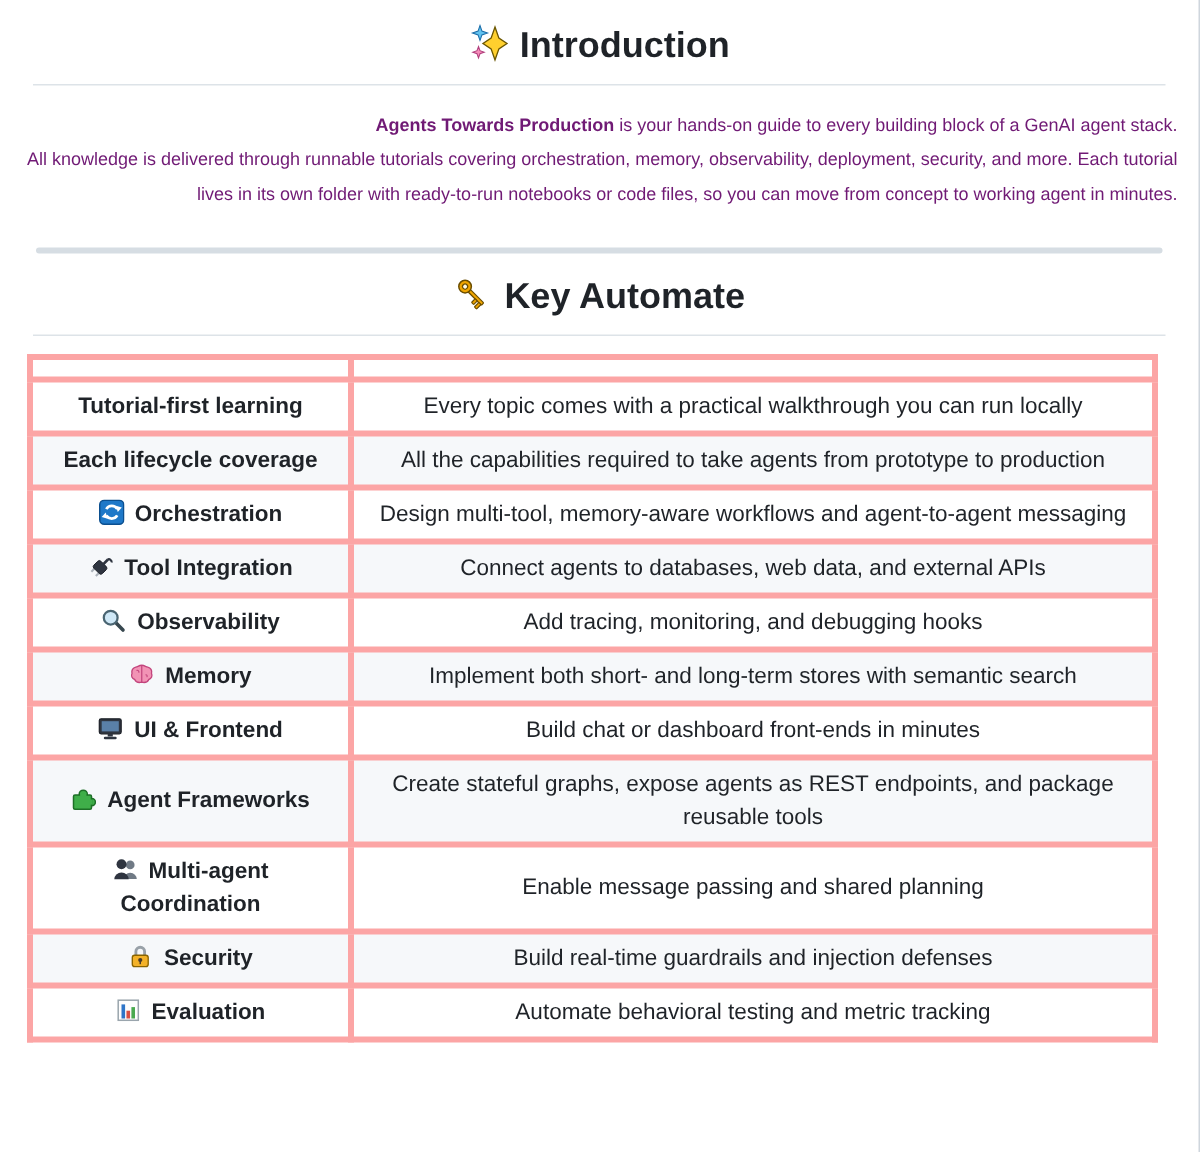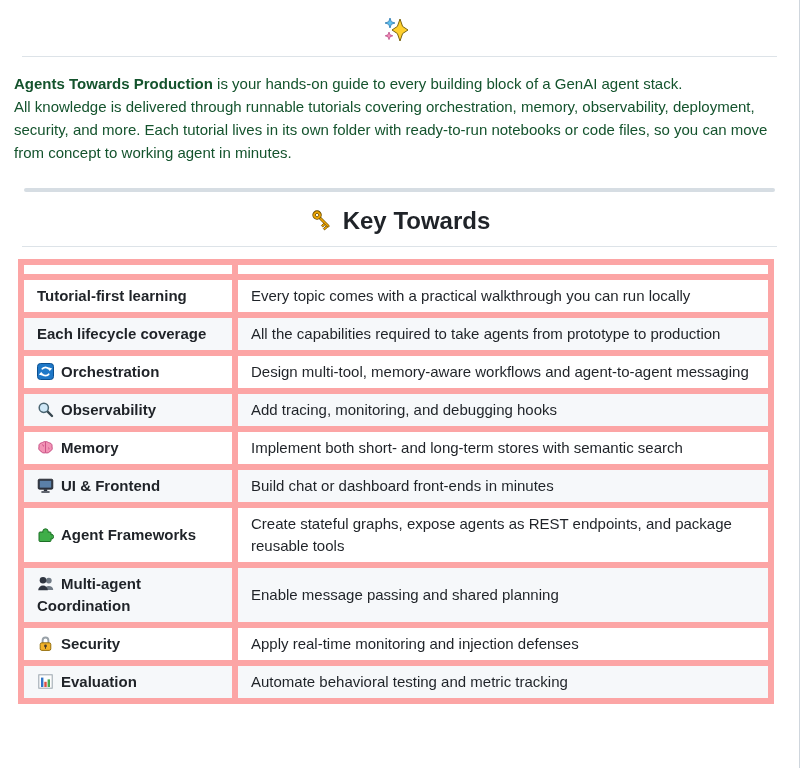--- a/index.html
+++ b/index.html
@@ -21,47 +21,47 @@
     font-size: 24px;
     font-weight: 700;
     text-align: center;
     margin: 14px 22px 0 22px;
     padding-bottom: 10px;
     border-bottom: 1px solid #dde3e8;
     line-height: 30px;
   }
   h2 .emoji { vertical-align: -4px; margin-right: 8px; }
   .intro-text {
-    text-align: left;
-    font-size: 15px;
+    text-align: right;
+    font-size: 12px;
     line-height: 23px;
     margin: 15px 14px 0 14px;
-    color: #14532d;
+    color: #701a75;
   }
   .intro-text strong { font-weight: 700; }
   hr.thick-rule {
     border: none;
     height: 4px;
     background: #d6dde3;
     margin: 24px 24px 0 24px;
     border-radius: 2px;
   }
   .features-heading-wrap { margin-top: 12px; }
   table.features-table {
     border-collapse: collapse;
     margin: 12px 0 0 18px;
     width: 750px;
     font-size: 15px;
     table-layout: fixed;
   }
   table.features-table th,
   table.features-table td {
-    border: 6px solid #fca5a5;
+    border: 4px solid #fca5a5;
     padding: 5px 13px;
-    text-align: left;
+    text-align: center;
     vertical-align: middle;
     line-height: 22px;
   }
   table.features-table th { height: 15px; padding: 2px 13px; }
   table.features-table col.c-name  { width: 214px; }
   table.features-table col.c-desc  { width: 536px; }
   table.features-table tbody tr:nth-child(even) td { background: #f6f8fa; }
   td.feature-name { font-weight: 700; }
   td.feature-name .emoji { vertical-align: -3px; margin-right: 7px; }
   svg { display: inline-block; }
@@ -69,38 +69,38 @@
 </head>
 <body>
 
 <div class="page">
 
   <h2 class="section-heading">
     <svg class="emoji" width="26" height="26" viewBox="0 0 26 26">
       <path d="M7,1 L8.3,4.7 L12,6 L8.3,7.3 L7,11 L5.7,7.3 L2,6 L5.7,4.7 Z" fill="#62c3f0" stroke="#1b6ca8" stroke-width="0.7"></path>
       <path d="M17,2 L19.6,9.4 L25,13 L19.6,16.6 L17,24 L14.4,16.6 L9,13 L14.4,9.4 Z" fill="#ffd02e" stroke="#6b5600" stroke-width="0.9"></path>
       <path d="M6,15 L7,17.8 L9.8,18.8 L7,19.8 L6,22.6 L5,19.8 L2.2,18.8 L5,17.8 Z" fill="#f58cb8" stroke="#b2407e" stroke-width="0.7"></path>
-    </svg>
+    </svg><span>Introduction</span>
   </h2>
 
   <p class="intro-text"><strong>Agents Towards Production</strong><span> is your hands-on guide to every building block of a GenAI agent stack.</span><br>
   <span>All knowledge is delivered through runnable tutorials covering orchestration, memory, observability, deployment, security, and more. Each tutorial lives in its own folder with ready-to-run notebooks or code files, so you can move from concept to working agent in minutes.</span></p>
 
   <hr class="thick-rule">
 
   <h2 class="section-heading features-heading-wrap">
     <svg class="emoji" width="26" height="26" viewBox="0 0 26 26">
       <g transform="rotate(45 13 13)">
         <rect x="10" y="11.9" width="12.5" height="2.2" rx="0.5" fill="#f0a500" stroke="#6b4e00" stroke-width="0.8"></rect>
         <rect x="16.5" y="14" width="2" height="3.4" rx="0.4" fill="#f0a500" stroke="#6b4e00" stroke-width="0.8"></rect>
         <rect x="20" y="14" width="2" height="4.2" rx="0.4" fill="#f0a500" stroke="#6b4e00" stroke-width="0.8"></rect>
         <circle cx="6" cy="13" r="4.2" fill="#f0a500" stroke="#6b4e00" stroke-width="1"></circle>
         <circle cx="6" cy="13" r="1.7" fill="#fffbe8" stroke="#6b4e00" stroke-width="0.8"></circle>
       </g>
-    </svg><span>Key Towards</span>
+    </svg><span>Key Automate</span>
   </h2>
 
   <table class="features-table">
     <colgroup>
         <col class="c-name">
         <col class="c-desc">
       </colgroup>
     <thead>
       <tr>
         <th></th>
@@ -123,20 +123,33 @@
             <path d="M4.86,6.4 A4.2,4.2 0 0 1 12.14,6.4" stroke="#ffffff" stroke-width="1.8" fill="none"></path>
             <path d="M12.14,10.6 A4.2,4.2 0 0 1 4.86,10.6" stroke="#ffffff" stroke-width="1.8" fill="none"></path>
             <polygon points="11.3,4.2 15.2,5.4 12.5,8.3" fill="#ffffff"></polygon>
             <polygon points="5.7,12.8 1.8,11.6 4.5,8.7" fill="#ffffff"></polygon>
           </svg><span>Orchestration</span></td>
         <td>Design multi-tool, memory-aware workflows and agent-to-agent messaging</td>
       </tr>
       <tr>
         <td class="feature-name">
           <svg class="emoji" width="17" height="17" viewBox="0 0 17 17">
+            <g transform="rotate(45 8.5 8.5)">
+              <rect x="5.7" y="12.3" width="1.4" height="3.4" fill="#aab1b9"></rect>
+              <rect x="9.9" y="12.3" width="1.4" height="3.4" fill="#aab1b9"></rect>
+              <rect x="4.5" y="6.3" width="8" height="6.6" rx="1.5" fill="#2f3540" stroke="#1c2027" stroke-width="0.6"></rect>
+              <rect x="7.6" y="2.2" width="1.8" height="4.5" fill="#2f3540"></rect>
+              <path d="M8.5,2.4 C8.5,0.8 11,0.8 11.6,1.8" stroke="#2f3540" stroke-width="1.4" fill="none"></path>
+            </g>
+          </svg><span>Tool Integration</span></td>
+        <td>Connect agents to databases, web data, and external APIs</td>
+      </tr>
+      <tr>
+        <td class="feature-name">
+          <svg class="emoji" width="17" height="17" viewBox="0 0 17 17">
             <line x1="10.4" y1="10.4" x2="15" y2="15" stroke="#37474f" stroke-width="2.4" stroke-linecap="round"></line>
             <circle cx="6.8" cy="6.8" r="4.6" fill="#cfe8f7" stroke="#4a6572" stroke-width="1.5"></circle>
           </svg><span>Observability</span></td>
         <td>Add tracing, monitoring, and debugging hooks</td>
       </tr>
       <tr>
         <td class="feature-name">
           <svg class="emoji" width="17" height="17" viewBox="0 0 17 17">
             <path d="M8.5,2.5 C10.5,2.5 11,3.5 12.5,3.8 C14.5,4.2 15.5,6 15,8 C15.8,9.5 15,11.5 13.2,12 C12.5,13.8 10.5,14.2 8.5,13.8 C6.5,14.2 4.5,13.8 3.8,12 C2,11.5 1.2,9.5 2,8 C1.5,6 2.5,4.2 4.5,3.8 C6,3.5 6.5,2.5 8.5,2.5 Z" fill="#f293b5" stroke="#c2447c" stroke-width="0.9"></path>
             <path d="M8.5,3 V13.6" stroke="#c2447c" stroke-width="0.8" fill="none"></path>
@@ -176,21 +189,21 @@
         <td>Enable message passing and shared planning</td>
       </tr>
       <tr>
         <td class="feature-name">
           <svg class="emoji" width="17" height="17" viewBox="0 0 17 17">
             <path d="M5.6,8.2 V5.4 a2.9,2.9 0 0 1 5.8,0 V8.2" fill="none" stroke="#99a1a8" stroke-width="1.9"></path>
             <rect x="3.2" y="7.8" width="10.6" height="7.6" rx="1.6" fill="#f3b229" stroke="#8a6400" stroke-width="0.9"></rect>
             <circle cx="8.5" cy="11" r="1.4" fill="#4a3b2a"></circle>
             <rect x="8" y="11.6" width="1" height="2.2" fill="#4a3b2a"></rect>
           </svg><span>Security</span></td>
-        <td>Apply real-time monitoring and injection defenses</td>
+        <td>Build real-time guardrails and injection defenses</td>
       </tr>
       <tr>
         <td class="feature-name">
           <svg class="emoji" width="17" height="17" viewBox="0 0 17 17">
             <rect x="1.8" y="1.8" width="13.4" height="13.4" fill="#fdfdfd" stroke="#9aa5ad"></rect>
             <rect x="4" y="4.6" width="2.4" height="9.4" fill="#2e75c8"></rect>
             <rect x="7.3" y="8.8" width="2.4" height="5.2" fill="#d94f43"></rect>
             <rect x="10.6" y="6.4" width="2.4" height="7.6" fill="#49a94f"></rect>
           </svg><span>Evaluation</span></td>
         <td>Automate behavioral testing and metric tracking</td>

